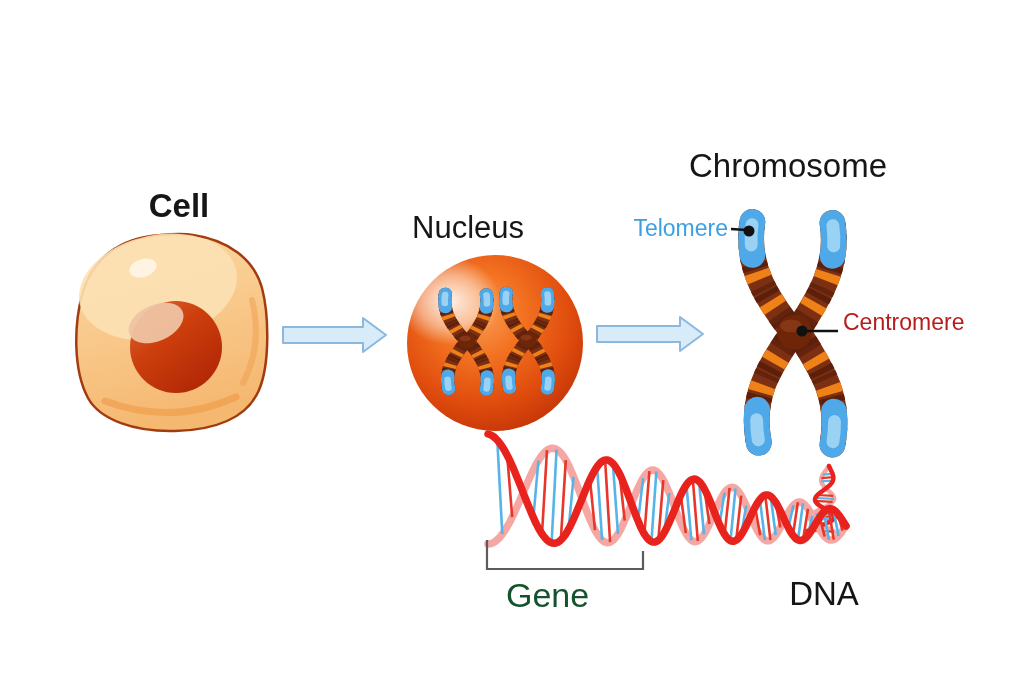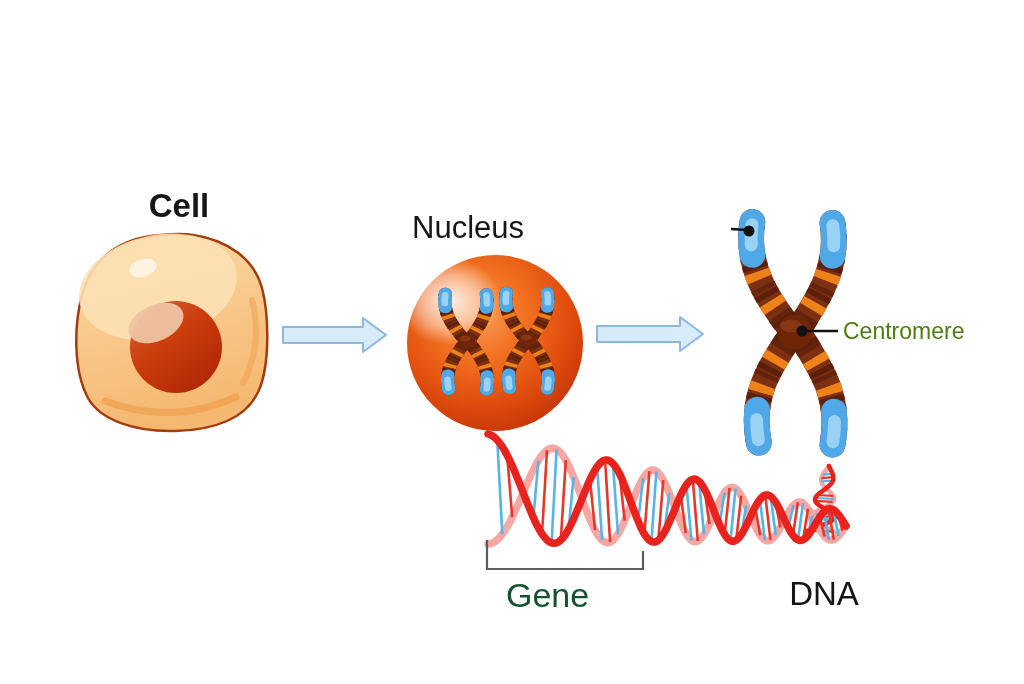--- a/index.html
+++ b/index.html
@@ -7,21 +7,21 @@
     position:relative;width:1024px;height:684px;background:#ffffff;overflow:hidden;
     font-family:"Liberation Sans", sans-serif;
   }
   .canvas svg{position:absolute;left:0;top:0;}
   .lbl{position:absolute;white-space:nowrap;line-height:1.1;color:#161616;}
   .lbl-main{font-size:33px;}
   .lbl-cell{left:119px;top:188px;width:120px;text-align:center;font-weight:bold;}
   .lbl-nucleus{left:412px;top:211px;width:160px;text-align:left;font-size:31px;}
   .lbl-chromosome{left:688px;top:148px;width:200px;text-align:center;}
   .lbl-telomere{left:598px;top:216px;width:130px;text-align:right;font-size:23px;color:#3D9FE0;}
-  .lbl-centromere{left:843px;top:319px;font-size:23px;color:#4d7c0f;}
+  .lbl-centromere{left:843px;top:310px;font-size:23px;color:#b91c1c;}
   .lbl-gene{left:506px;top:577px;width:120px;text-align:left;font-size:34px;color:#14532d;}
   .lbl-dna{left:764px;top:576px;width:120px;text-align:center;}
 
   
   .armBase {stroke:#7C2F11;stroke-width:28;stroke-linecap:round;}
   .bandDark {stroke:#5B1F0B;stroke-width:28;stroke-linecap:butt;stroke-dasharray:6 27;stroke-dashoffset:-46px;}
   .bandDark2{stroke:#63230C;stroke-width:28;stroke-linecap:butt;stroke-dasharray:5 30;stroke-dashoffset:-72px;}
   .bandOrange{stroke:#EF8119;stroke-width:28;stroke-linecap:butt;stroke-dasharray:9 26;stroke-dashoffset:-55px;}
   .capBlue {stroke:#4FA8E8;stroke-width:28;stroke-linecap:round;stroke-dasharray:36 1000;}
   .capGloss{stroke:#9AD2F4;stroke-width:14;stroke-linecap:round;stroke-dasharray:22 1000;stroke-dashoffset:-3px;}
@@ -186,16 +186,18 @@
     <g>
       <line x1="803" y1="331" x2="838" y2="331" stroke="#111111" stroke-width="2.5"></line>
       <circle cx="802" cy="331" r="5.5" fill="#111111"></circle>
     </g>
 
     <path d="M487 540 L487 569 L643 569 L643 551" fill="none" stroke="#5C5C5C" stroke-width="2.2"></path>
   </svg>
 
   <div class="lbl lbl-main lbl-cell">Cell</div>
   <div class="lbl lbl-nucleus">Nucleus</div>
+  <div class="lbl lbl-main lbl-chromosome">Chromosome</div>
+  <div class="lbl lbl-telomere">Telomere</div>
   <div class="lbl lbl-centromere">Centromere</div>
   <div class="lbl lbl-gene">Gene</div>
   <div class="lbl lbl-main lbl-dna">DNA</div>
 </div>
 
 </body></html>

